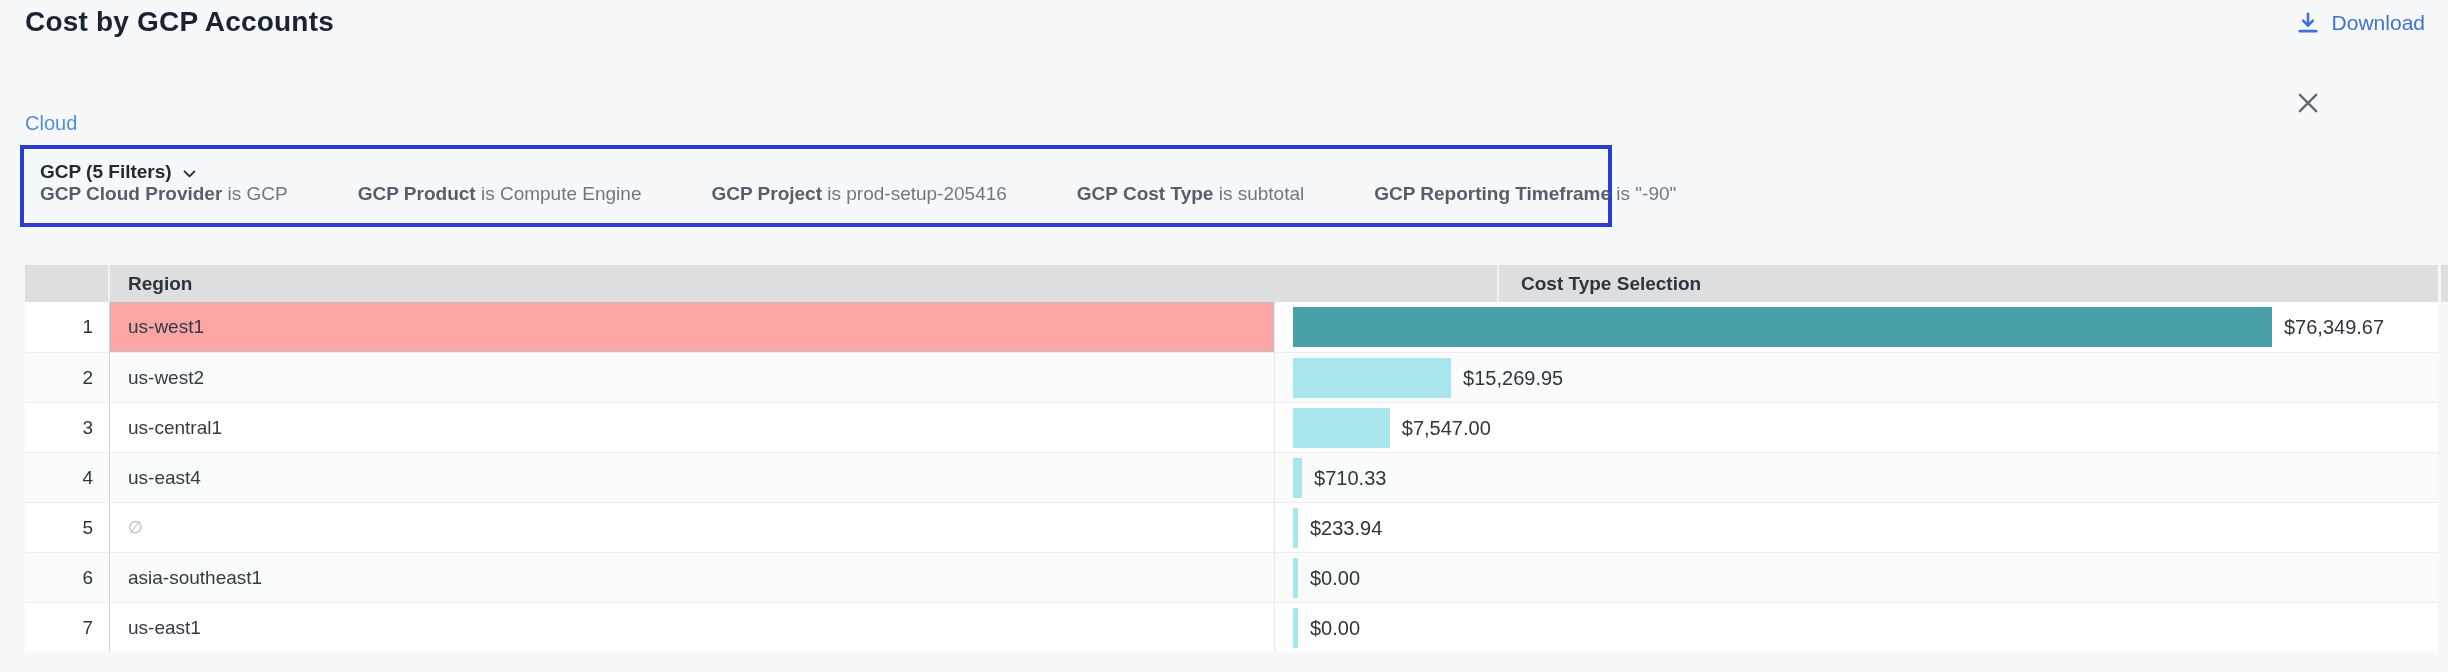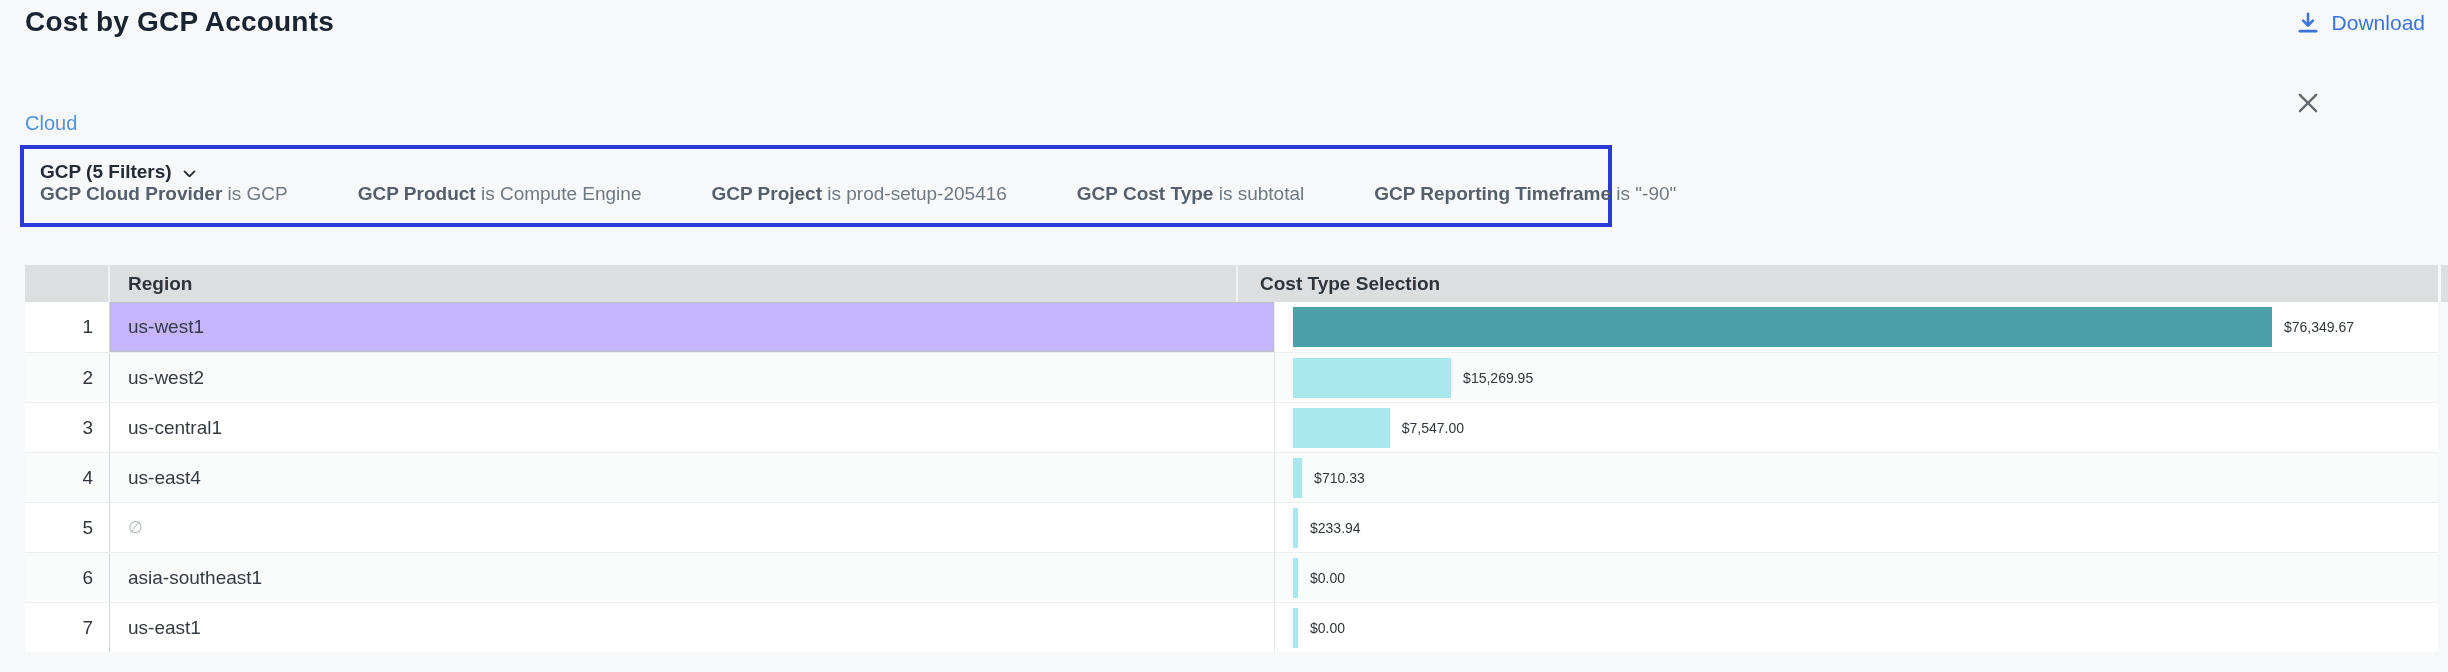--- a/index.html
+++ b/index.html
@@ -49,41 +49,41 @@
   
   .cost-table{
     position:absolute;left:25px;top:265px;width:2413px;background:#ffffff;
   }
   .thead{
     display:flex;height:37px;background:#dcdee0;
     font-size:19px;font-weight:700;color:#2e343b;
   }
   .th{display:flex;align-items:center;height:100%;box-sizing:border-box;}
   .th-idx{width:85px;border-right:2px solid #eef0f1;}
-  .th-region{width:1128px;padding-left:18px;border-right:2px solid #eef0f1;}
+  .th-region{width:1389px;padding-left:18px;border-right:2px solid #eef0f1;}
   .th-bar{flex:1;padding-left:22px;}
   .trow{display:flex;height:50px;background:#ffffff;box-sizing:border-box;cursor:pointer;}
   .trow + .trow{border-top:1px solid #eceeef;}
   .trow.even{background:#fafbfb;}
   .cell{box-sizing:border-box;display:flex;align-items:center;height:100%;}
   .cell.idx{
     width:85px;justify-content:flex-end;padding-right:16px;
     font-size:19px;color:#2f353c;border-right:1px solid #d2d5d7;
   }
   .cell.region{
     width:1165px;padding-left:18px;font-size:19px;color:#353b42;
     border-right:1px solid #e6e8ea;
   }
-  .cell.region.selected{background:#c4b5fd;box-shadow:inset 0 0 0 1px #bcc0c3;}
+  .cell.region.selected{background:#fca5a5;box-shadow:inset 0 0 0 1px #bcc0c3;}
   .cell.region.null-val{color:#b3b8bd;font-size:17px;}
   .cell.barcell{flex:1;position:relative;}
   .bar{position:absolute;left:18px;top:5px;height:40px;}
   .val{
     position:absolute;top:50%;transform:translateY(-50%);
-    font-size:14px;color:#30363d;white-space:nowrap;
+    font-size:20px;color:#30363d;white-space:nowrap;
   }
   .header-right-sliver{
     position:absolute;left:2441px;top:265px;width:7px;height:37px;background:#dcdee0;
   }
 </style>
 </head>
 <body>
 
 <div class="page-title">Cost by GCP Accounts</div>
 

